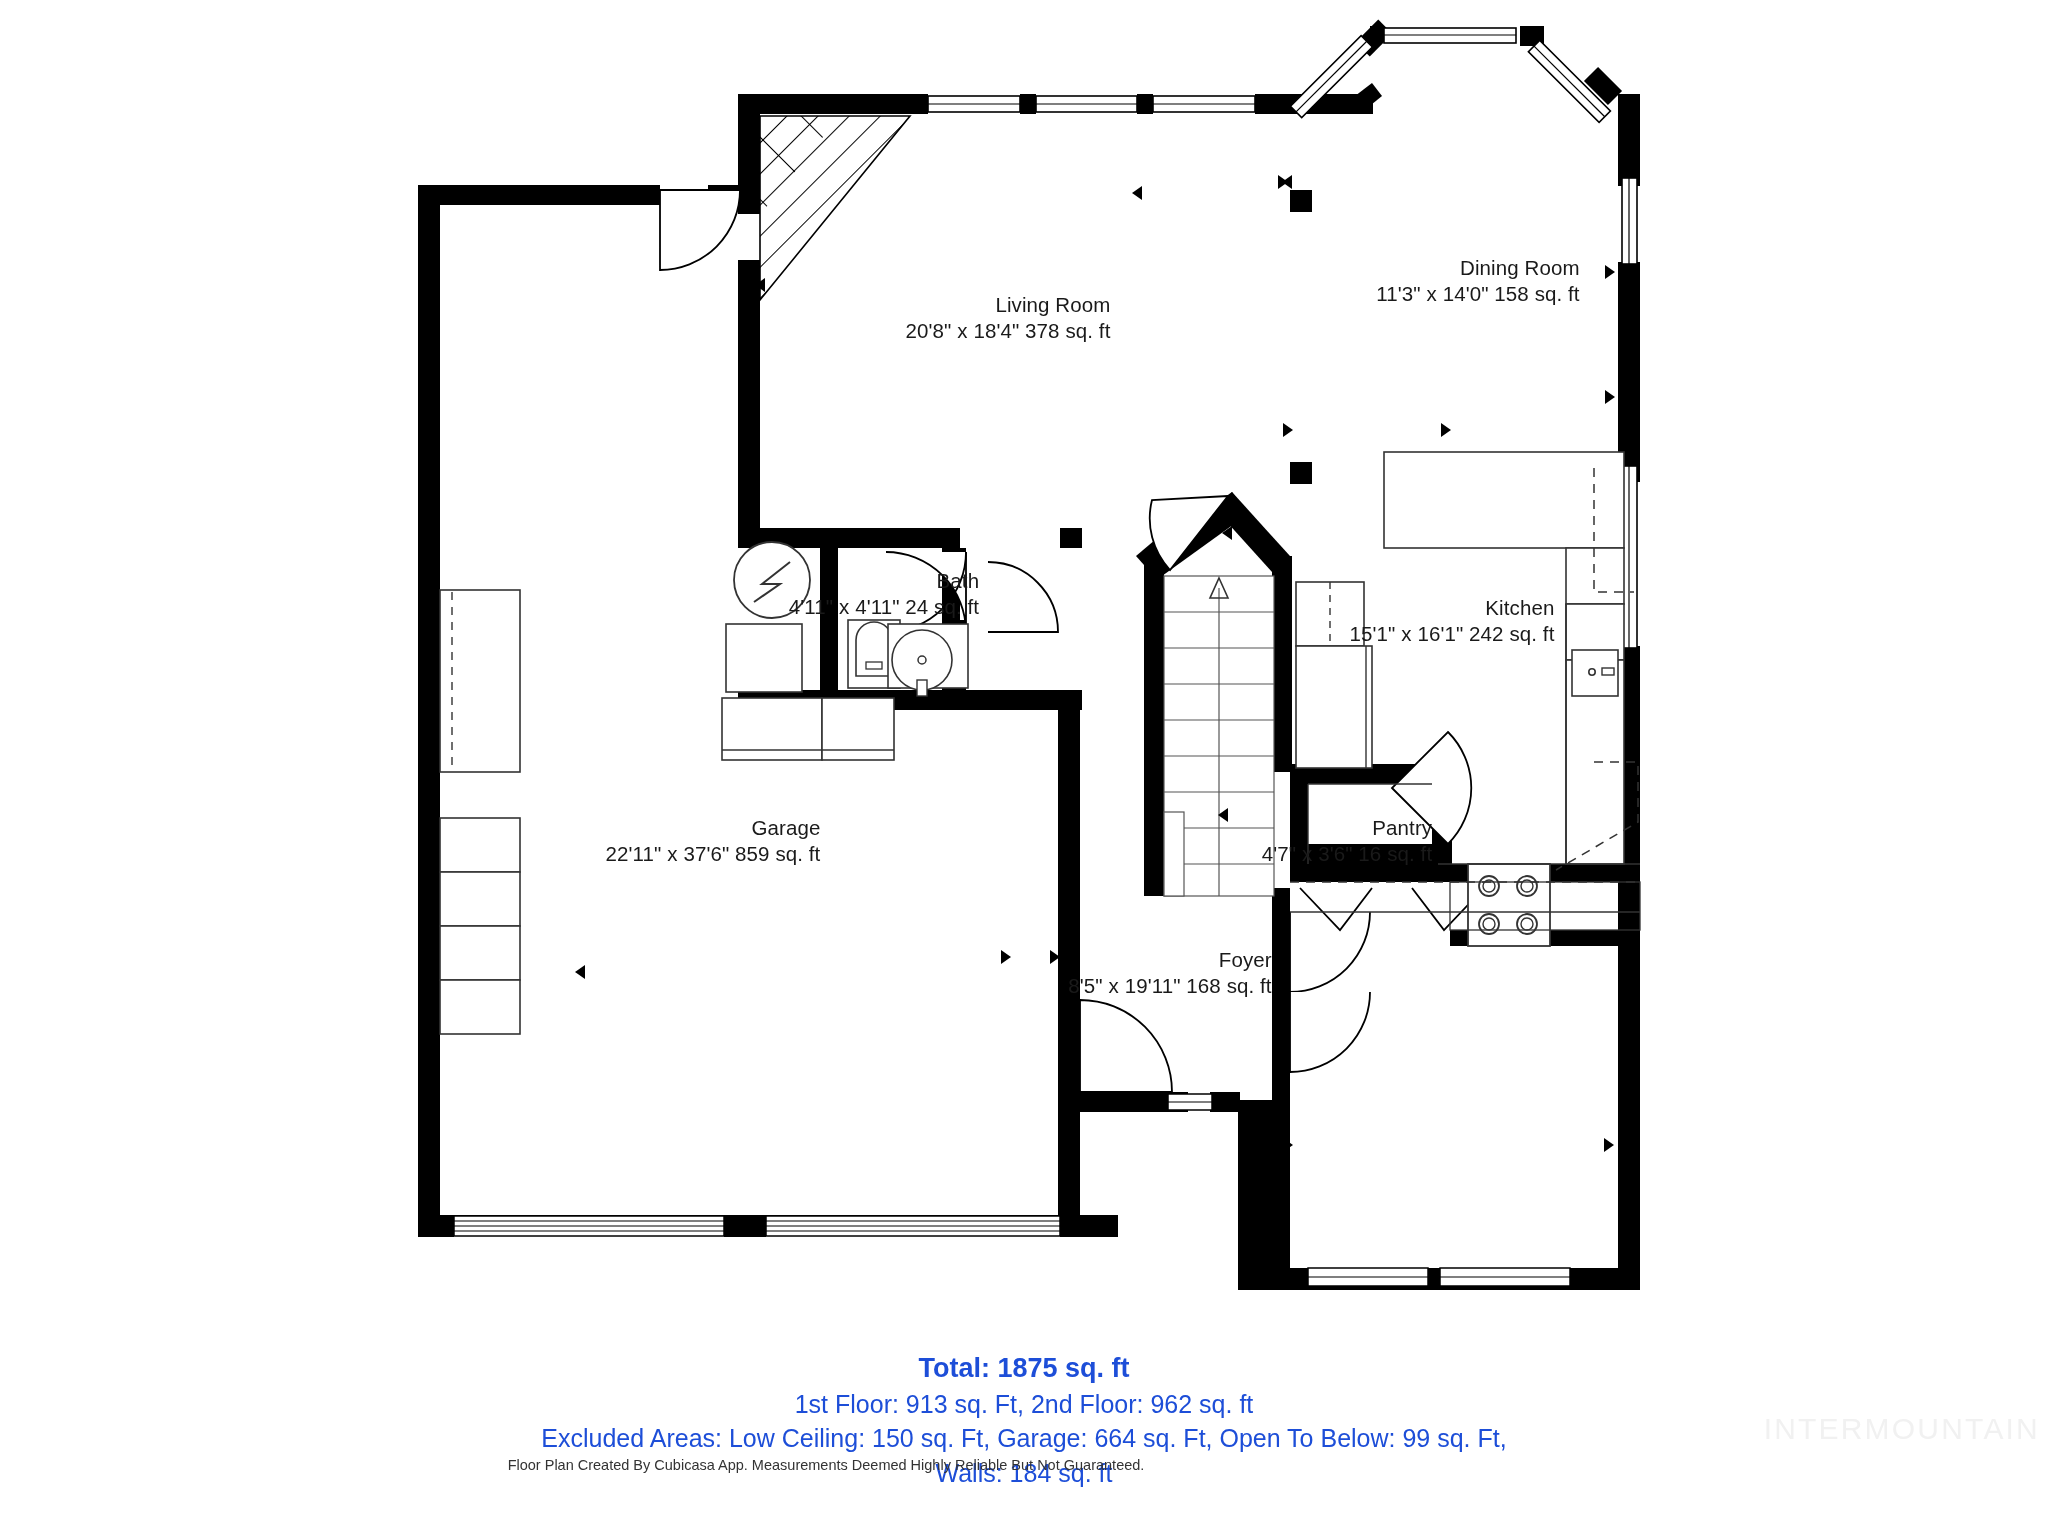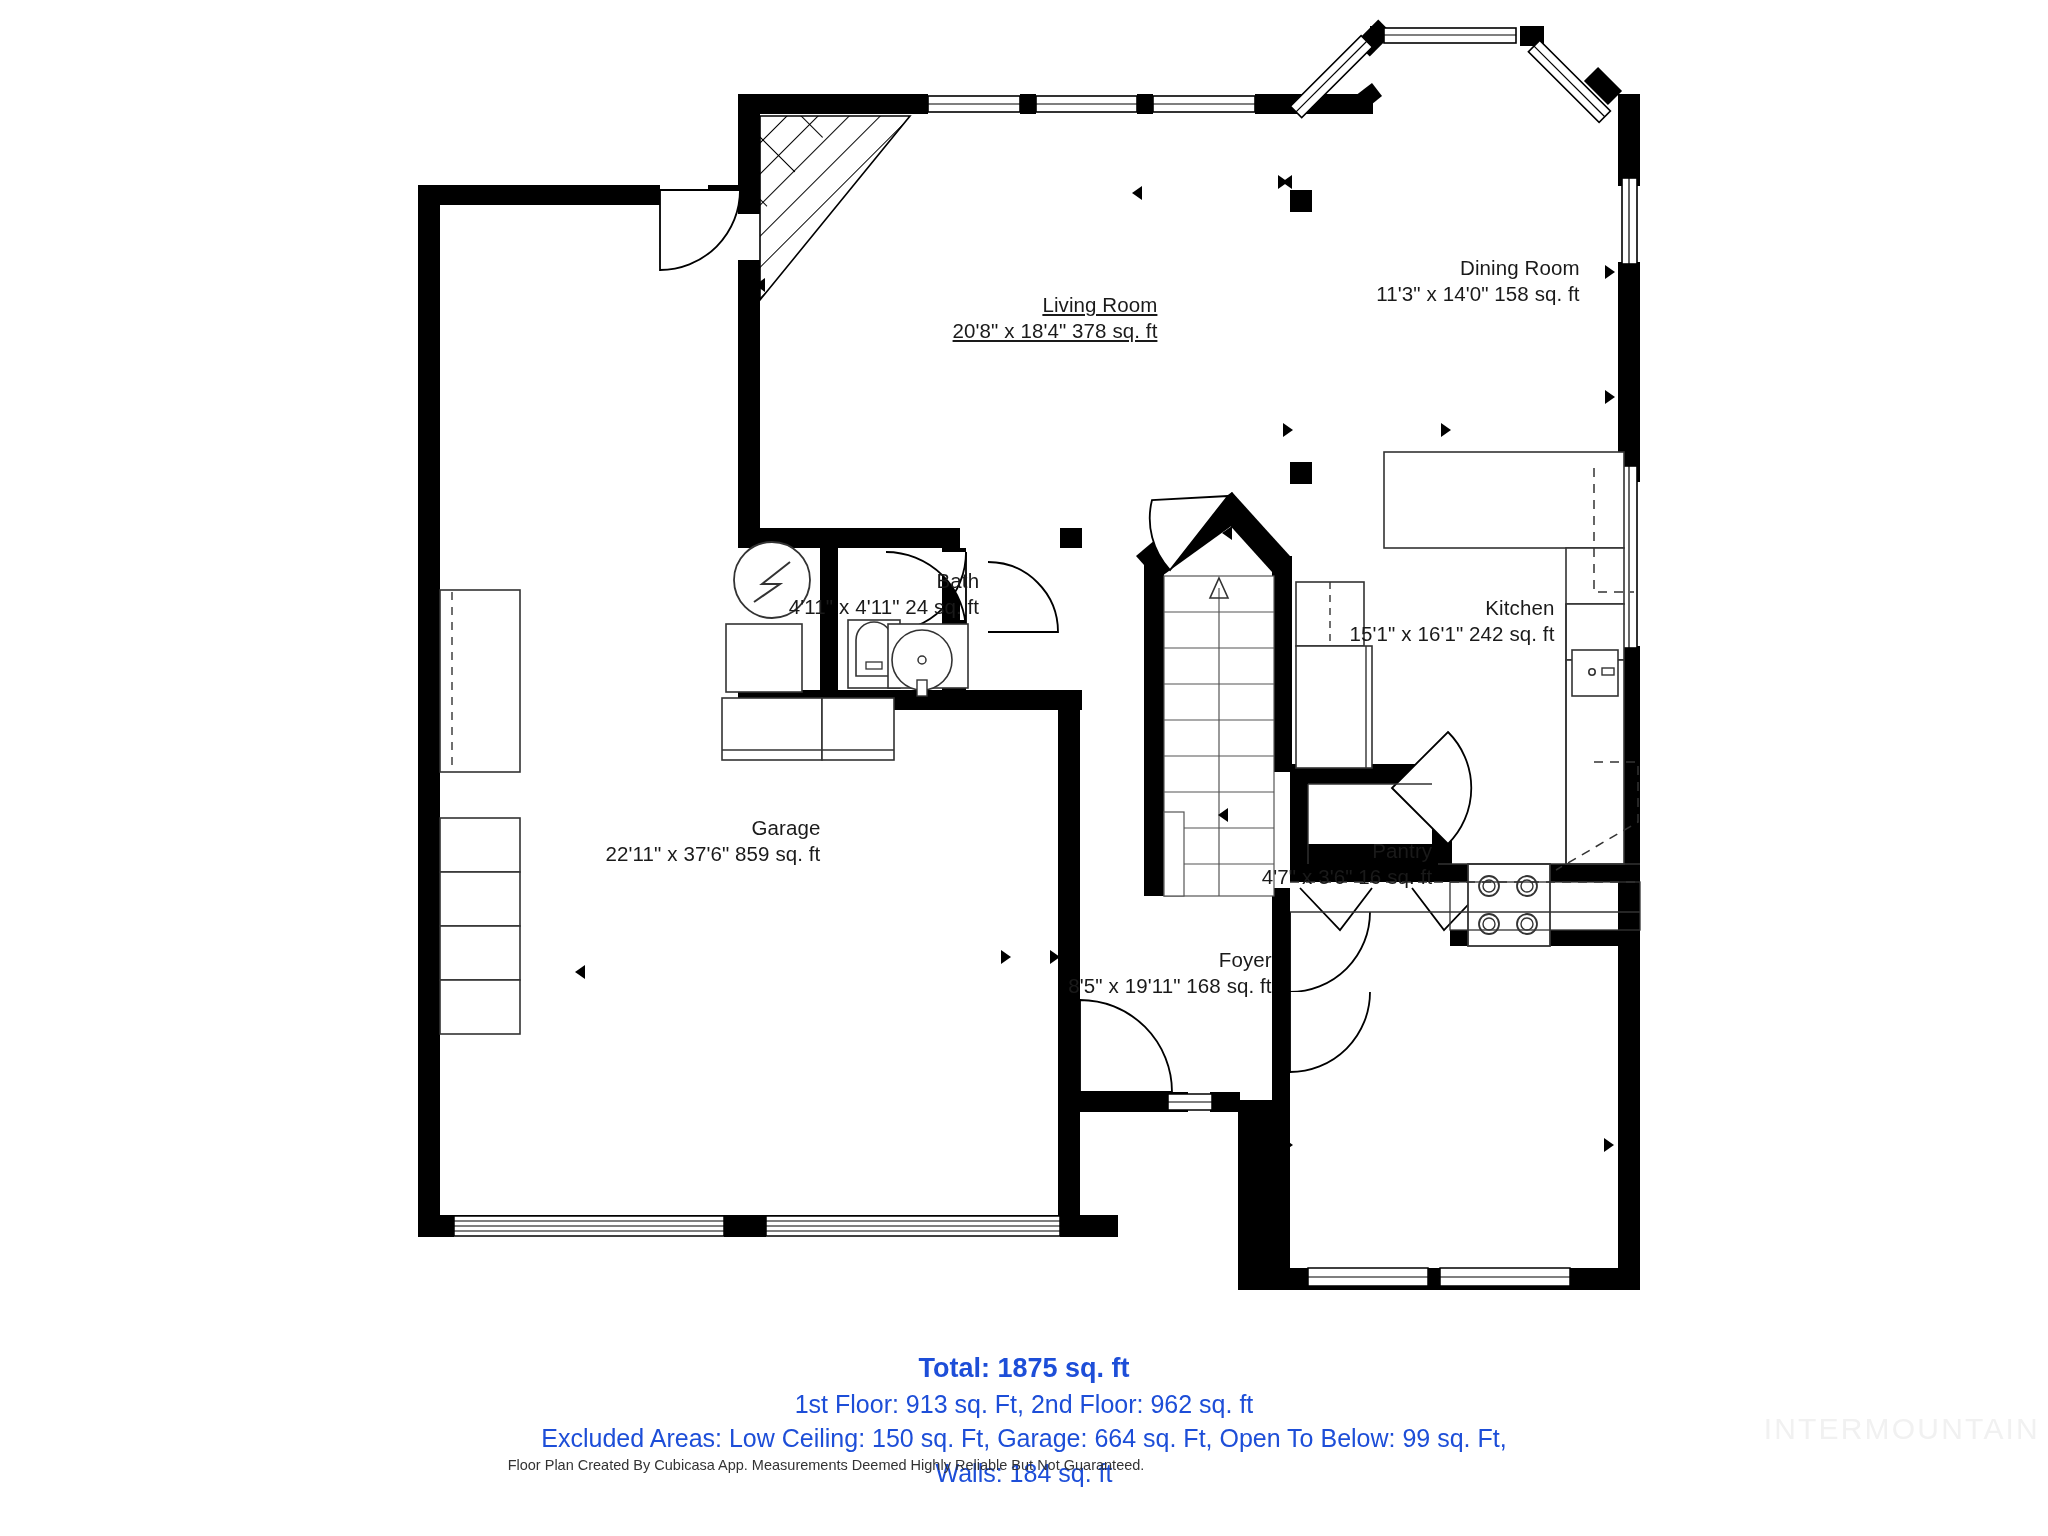--- a/index.html
+++ b/index.html
@@ -377,21 +377,21 @@
       <polygon points="1050,950 1060,957 1050,964"></polygon>
       <polygon points="755,285 765,278 765,292"></polygon>
       <polygon points="575,972 585,965 585,979"></polygon>
       <polygon points="1001,950 1011,957 1001,964"></polygon>
       <polygon points="1222,533 1232,526 1232,540"></polygon>
       <polygon points="1218,815 1228,808 1228,822"></polygon>
     </g>
 
   </svg>
 
-  <div class="room-label" style="left:1055px; top:292px;text-decoration:underline;">
+  <div class="room-label" style="left:1008px; top:292px;">
     <span class="room-name">Living Room</span>
     <span class="room-dims">20'8" x 18'4" 378 sq. ft</span>
   </div>
 
   <div class="room-label" style="left:1478px; top:255px;">
     <span class="room-name">Dining Room</span>
     <span class="room-dims">11'3" x 14'0" 158 sq. ft</span>
   </div>
 
   <div class="room-label" style="left:1452px; top:595px;">
@@ -402,21 +402,21 @@
   <div class="room-label" style="left:884px; top:568px;">
     <span class="room-name">Bath</span>
     <span class="room-dims">4'11" x 4'11" 24 sq. ft</span>
   </div>
 
   <div class="room-label" style="left:665px; top:815px;margin-left:48px;">
     <span class="room-name">Garage</span>
     <span class="room-dims">22'11" x 37'6" 859 sq. ft</span>
   </div>
 
-  <div class="room-label" style="left:1347px; top:815px;margin-top:23px;">
+  <div class="room-label" style="left:1347px; top:815px;">
     <span class="room-name">Pantry</span>
     <span class="room-dims">4'7" x 3'6" 16 sq. ft</span>
   </div>
 
   <div class="room-label" style="left:1170px; top:947px;">
     <span class="room-name">Foyer</span>
     <span class="room-dims">8'5" x 19'11" 168 sq. ft</span>
   </div>
 
 

